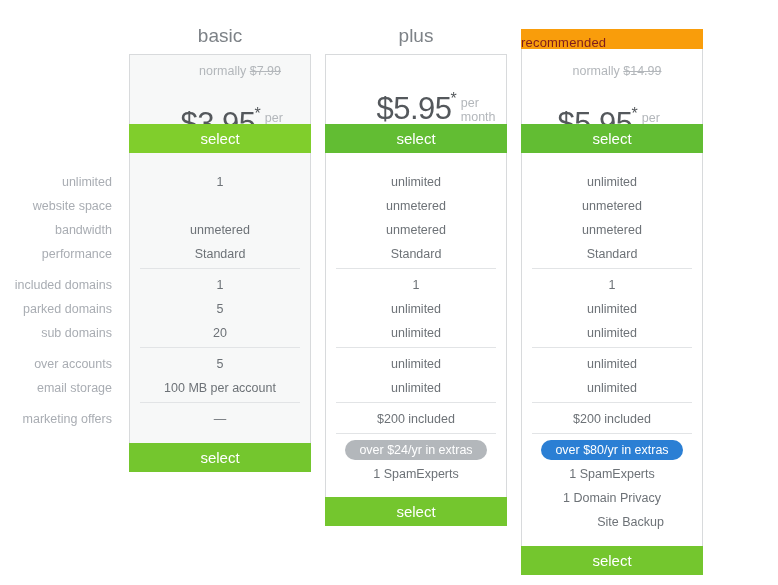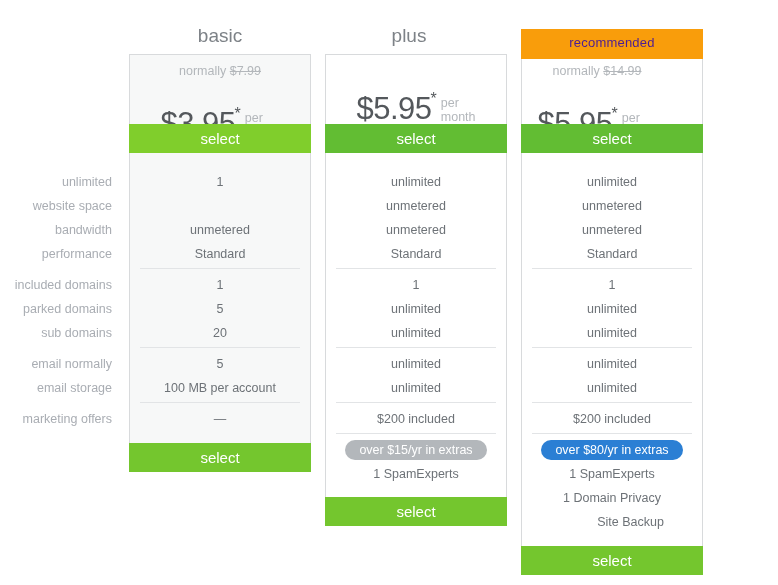--- a/index.html
+++ b/index.html
@@ -60,32 +60,33 @@
   }
   .card.shaded {
     background: #f7f8f8;
   }
 
   .ribbon {
     position: absolute;
     left: 0;
     right: 0;
     top: 0;
-    height: 30px;
+    height: 20px;
     line-height: 28px;
-    text-align: center;
-    color: #4c1d95;
+    text-align: left;
+    color: #7f1d1d;
     font-size: 13px;
     letter-spacing: .2px;
   }
 
   .price-block {
     position: absolute;
     left: 0; right: 16px;
     text-align: center;
+    padding-left: 20px;
   }
   .normally {
     color: #b3b7bb;
     font-size: 12.5px;
     line-height: 15px;
     white-space: nowrap;
   }
   .normally .strike {
     text-decoration: line-through;
     color: #b3b7bb;
@@ -164,21 +165,21 @@
 <div class="pricing-root">
 
   <div class="labels-col">
     <div class="label-row" style="top:175px">unlimited</div>
     <div class="label-row" style="top:199px">website space</div>
     <div class="label-row" style="top:223px">bandwidth</div>
     <div class="label-row" style="top:247px">performance</div>
     <div class="label-row" style="top:278px">included domains</div>
     <div class="label-row" style="top:302px">parked domains</div>
     <div class="label-row" style="top:326px">sub domains</div>
-    <div class="label-row" style="top:357px">email normally</div>
+    <div class="label-row" style="top:357px">over accounts</div>
     <div class="label-row" style="top:381px">email storage</div>
     <div class="label-row" style="top:412px">marketing offers</div>
   </div>
 
   <div class="plan-title" style="left:129px; top:25px; width:182px;">basic</div>
 
   <div class="card shaded" style="left:129px; top:54px; width:182px; height:418px;"></div>
 
   <div class="price-block" style="left:129px; top:64px; width:182px;">
     <div class="normally">
@@ -200,21 +201,21 @@
   <div class="feature" style="left:129px; top:302px; width:182px;">5</div>
   <div class="feature" style="left:129px; top:326px; width:182px;">20</div>
   <div class="divider" style="left:140px; top:347px; width:160px;"></div>
   <div class="feature" style="left:129px; top:357px; width:182px;">5</div>
   <div class="feature" style="left:129px; top:381px; width:182px;">100 MB per account</div>
   <div class="divider" style="left:140px; top:402px; width:160px;"></div>
   <div class="feature" style="left:129px; top:412px; width:182px;">—</div>
 
   <div class="select-band" id="sel-basic-bottom" style="left: 129px; top: 443px; width: 182px; background: rgb(116, 198, 46);">select</div>
 
-  <div class="plan-title" style="left:318px; top:25px; width:182px;">plus</div>
+  <div class="plan-title" style="left:325px; top:25px; width:182px;">plus</div>
 
   <div class="card" style="left:325px; top:54px; width:182px; height:472px;"></div>
 
   <div class="price-block" style="left:325px; top:64px; width:182px;">
     <div class="price-line">
       <span class="price-big">$5.95</span><span class="price-star">*</span><span class="per-month"><span>per</span><br><span>month</span></span>
     </div>
   </div>
 
   <div class="select-band" id="sel-plus-top" style="left: 325px; top: 124px; width: 182px; background: rgb(98, 189, 51);">select</div>
@@ -227,21 +228,21 @@
   <div class="feature" style="left:325px; top:278px; width:182px;">1</div>
   <div class="feature" style="left:325px; top:302px; width:182px;">unlimited</div>
   <div class="feature" style="left:325px; top:326px; width:182px;">unlimited</div>
   <div class="divider" style="left:336px; top:347px; width:160px;"></div>
   <div class="feature" style="left:325px; top:357px; width:182px;">unlimited</div>
   <div class="feature" style="left:325px; top:381px; width:182px;">unlimited</div>
   <div class="divider" style="left:336px; top:402px; width:160px;"></div>
   <div class="feature" style="left:325px; top:412px; width:182px;">$200 included</div>
   <div class="divider" style="left:336px; top:433px; width:160px;"></div>
 
-  <div class="pill gray" style="left:345px; top:440px; width:142px;">over $15/yr in extras</div>
+  <div class="pill gray" style="left:345px; top:440px; width:142px;">over $24/yr in extras</div>
   <div class="feature" style="left:325px; top:467px; width:182px;">1 SpamExperts</div>
 
   <div class="select-band" id="sel-plus-bottom" style="left: 325px; top: 497px; width: 182px; background: rgb(116, 198, 46);">select</div>
 
 
   <div class="card" style="left:521px; top:29px; width:182px; height:546px;"></div>
 
   <div class="ribbon" id="ribbon-prime" style="left: 521px; top: 29px; width: 182px; background: rgb(249, 157, 11);">recommended</div>
 
   <div class="price-block" style="left:521px; top:64px; width:152px;">

